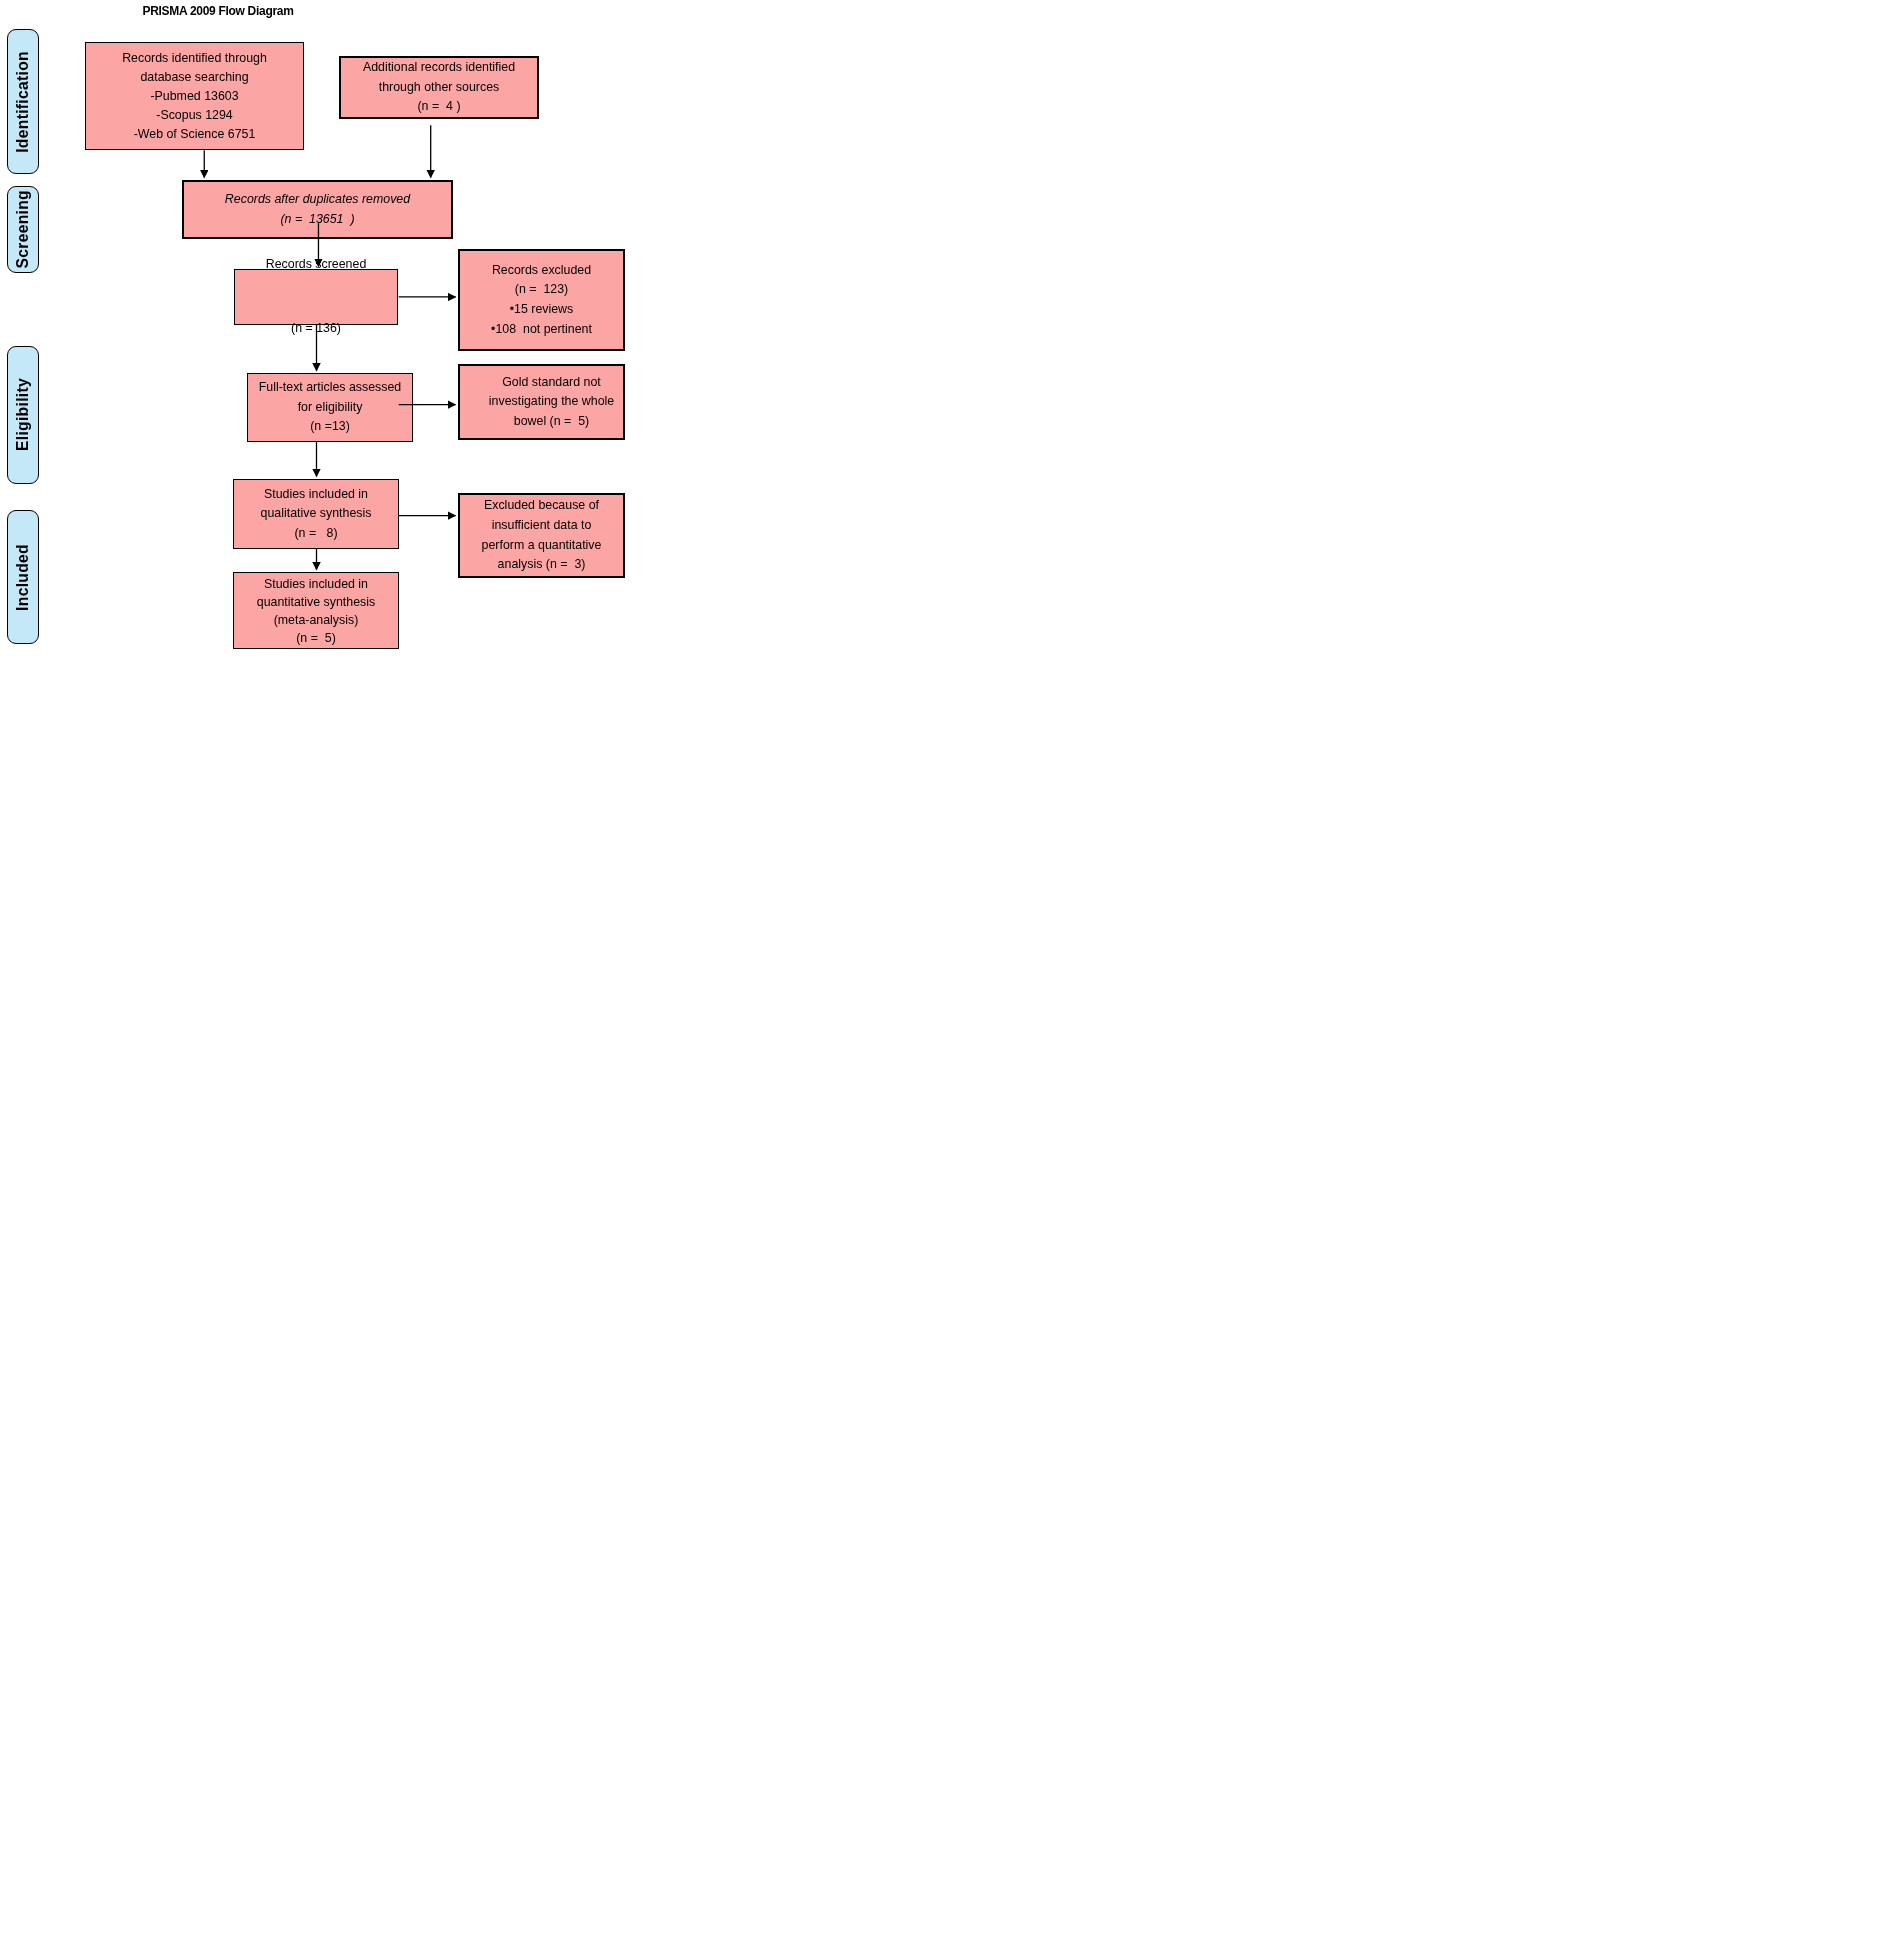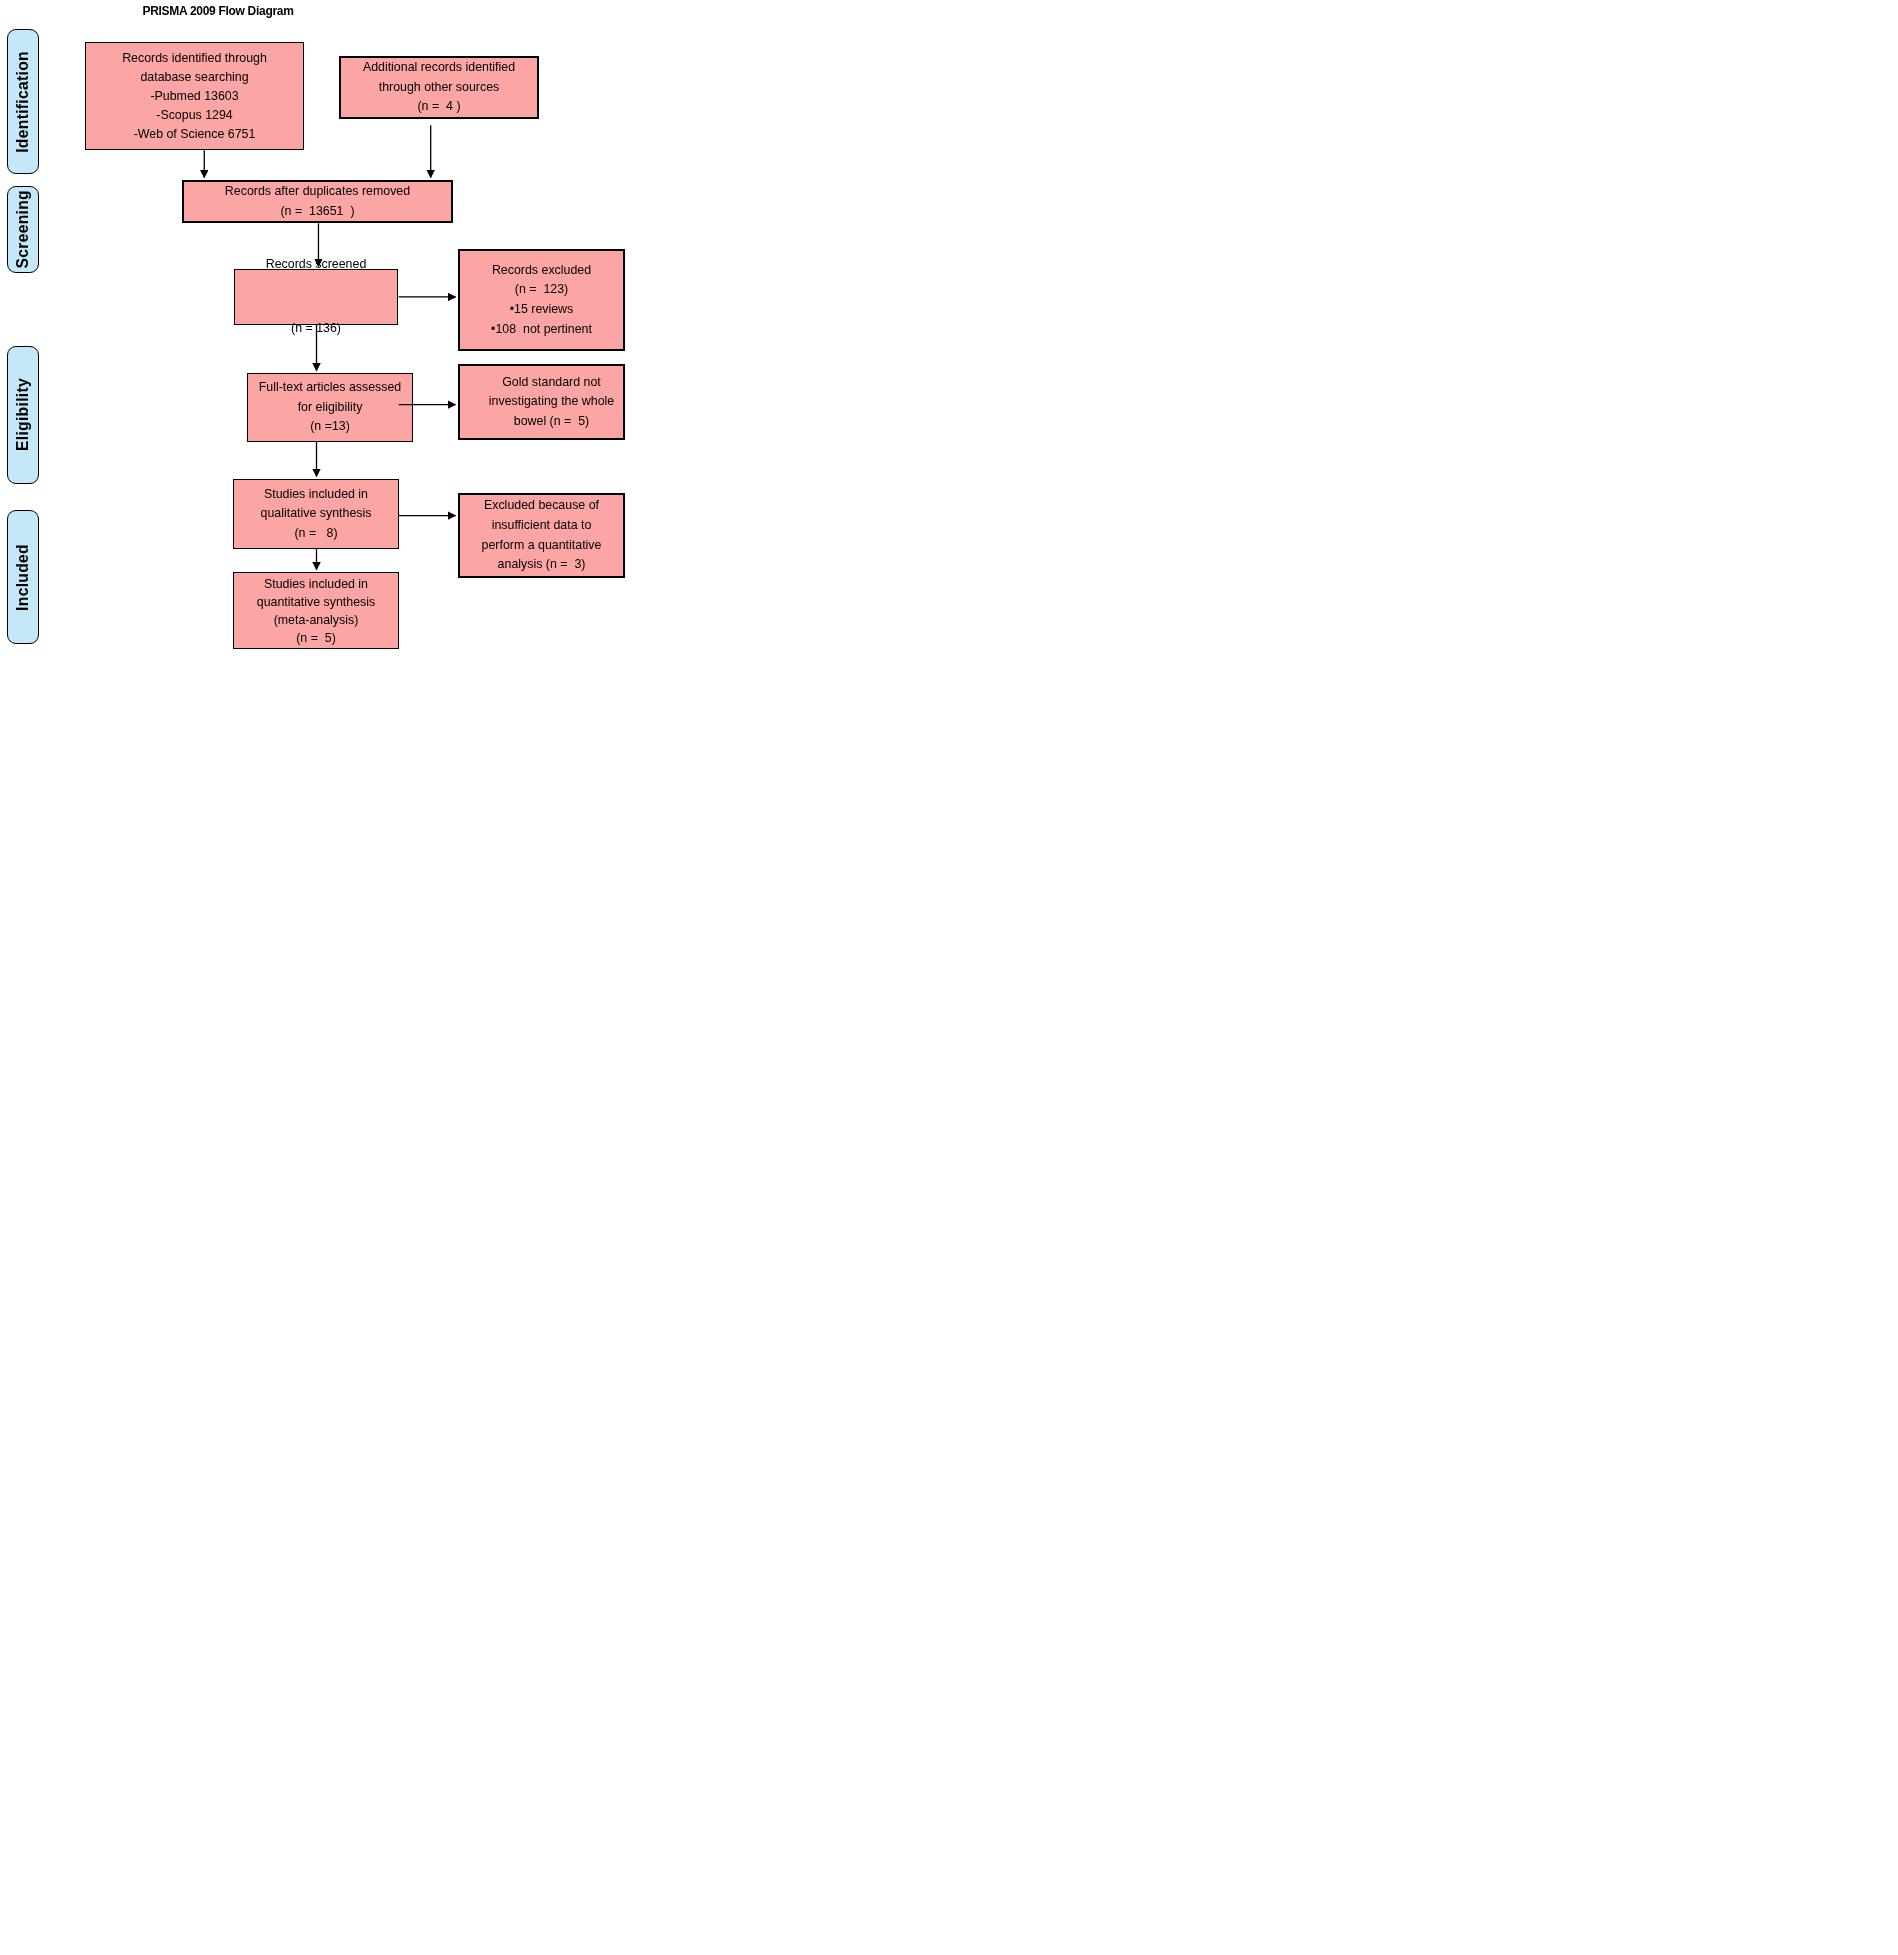--- a/index.html
+++ b/index.html
@@ -107,21 +107,21 @@
     <div class="bl">-Scopus 1294</div>
     <div class="bl">-Web of Science 6751</div>
   </div>
 
   <div class="box thick" style="left:339px;top:56px;width:200px;height:63px;">
     <div class="bl">Additional records identified</div>
     <div class="bl">through other sources</div>
     <div class="bl">(n =  4 )</div>
   </div>
 
-  <div class="box thick" style="left:182px;top:180px;width:271px;height:43px;">
+  <div class="box thick" style="left:182px;top:180px;width:271px;height:59px;font-style:italic;">
     <div class="bl">Records after duplicates removed</div>
     <div class="bl">(n =  13651  )</div>
   </div>
 
   <div class="box" style="left:234px;top:269px;width:164px;height:56px;gap:44px;">
     <div class="bl">Records screened</div>
     <div class="bl">(n = 136)</div>
   </div>
 
   <div class="box thick" style="left:458px;top:249px;width:167px;height:102px;">

